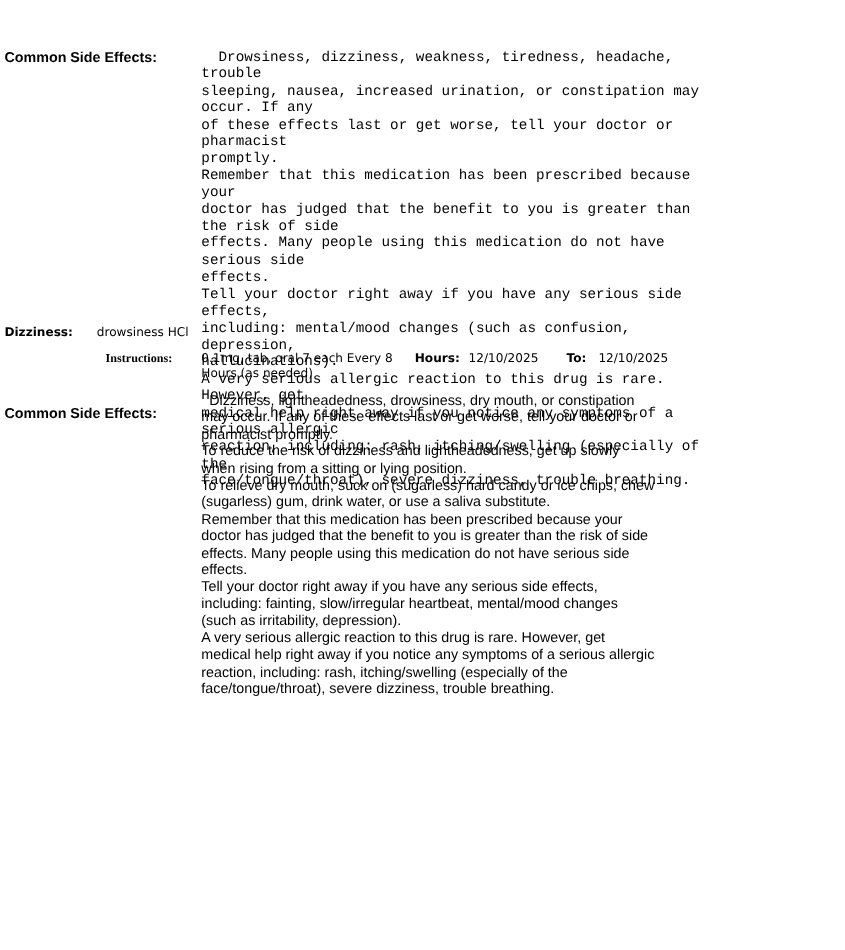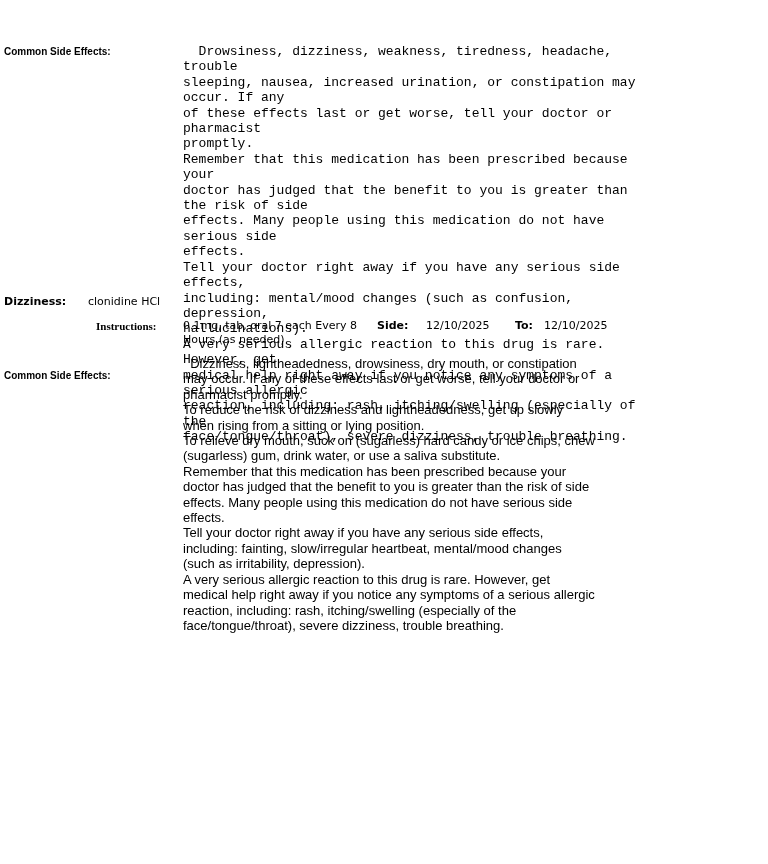--- a/index.html
+++ b/index.html
@@ -11,21 +11,21 @@
     height: 864px;
     background: #ffffff;
     position: relative;
     color: #000000;
     font-family: "Liberation Sans", sans-serif;
     overflow: hidden;
   }
   .abs { position: absolute; }
   .section-label {
     font-family: "Liberation Sans", sans-serif;
-    font-size: 10px;
+    font-size: 13px;
     font-weight: bold;
     line-height: 15.4px;
     white-space: nowrap;
   }
   .body-text {
     font-family: "Liberation Sans", sans-serif;
     font-size: 13px;
     line-height: 15.4px;
     white-space: pre-wrap;
     width: 460px;
@@ -61,28 +61,28 @@
 including: mental/mood changes (such as confusion, depression,
 hallucinations).
 A very serious allergic reaction to this drug is rare. However, get
 medical help right away if you notice any symptoms of a serious allergic
 reaction, including: rash, itching/swelling (especially of the
 face/tongue/throat), severe dizziness, trouble breathing.</div>
 </div>
 
 <div>
   <div class="abs meta-bold" style="left:4px; top:295px;">Dizziness:</div>
-  <div class="abs meta" style="left:88px; top:295px;">clonidine HCl</div>
+  <div class="abs meta" style="left:88px; top:295px;">drowsiness HCl</div>
 </div>
 
 <div>
   <div class="abs meta-bold" style="left:96px; top:319px;font-family:Liberation Serif, serif;">Instructions:</div>
   <div class="abs meta" style="left:183px; top:319px; width:200px;">0.1mg, tab, oral 7 each Every 8
 Hours (as needed)</div>
-  <div class="abs meta-bold" style="left:377px; top:319px;">Side:</div>
+  <div class="abs meta-bold" style="left:377px; top:319px;">Hours:</div>
   <div class="abs meta" style="left:426px; top:319px;">12/10/2025</div>
   <div class="abs meta-bold" style="left:515px; top:319px;text-align:center;">To:</div>
   <div class="abs meta" style="left:544px; top:319px;">12/10/2025</div>
 </div>
 
 <div>
   <div class="abs section-label" style="left:4px; top:368px;">Common Side Effects:</div>
   <div class="abs body-text" style="left:183px; top:356px;">  Dizziness, lightheadedness, drowsiness, dry mouth, or constipation
 may occur. If any of these effects last or get worse, tell your doctor or
 pharmacist promptly.

